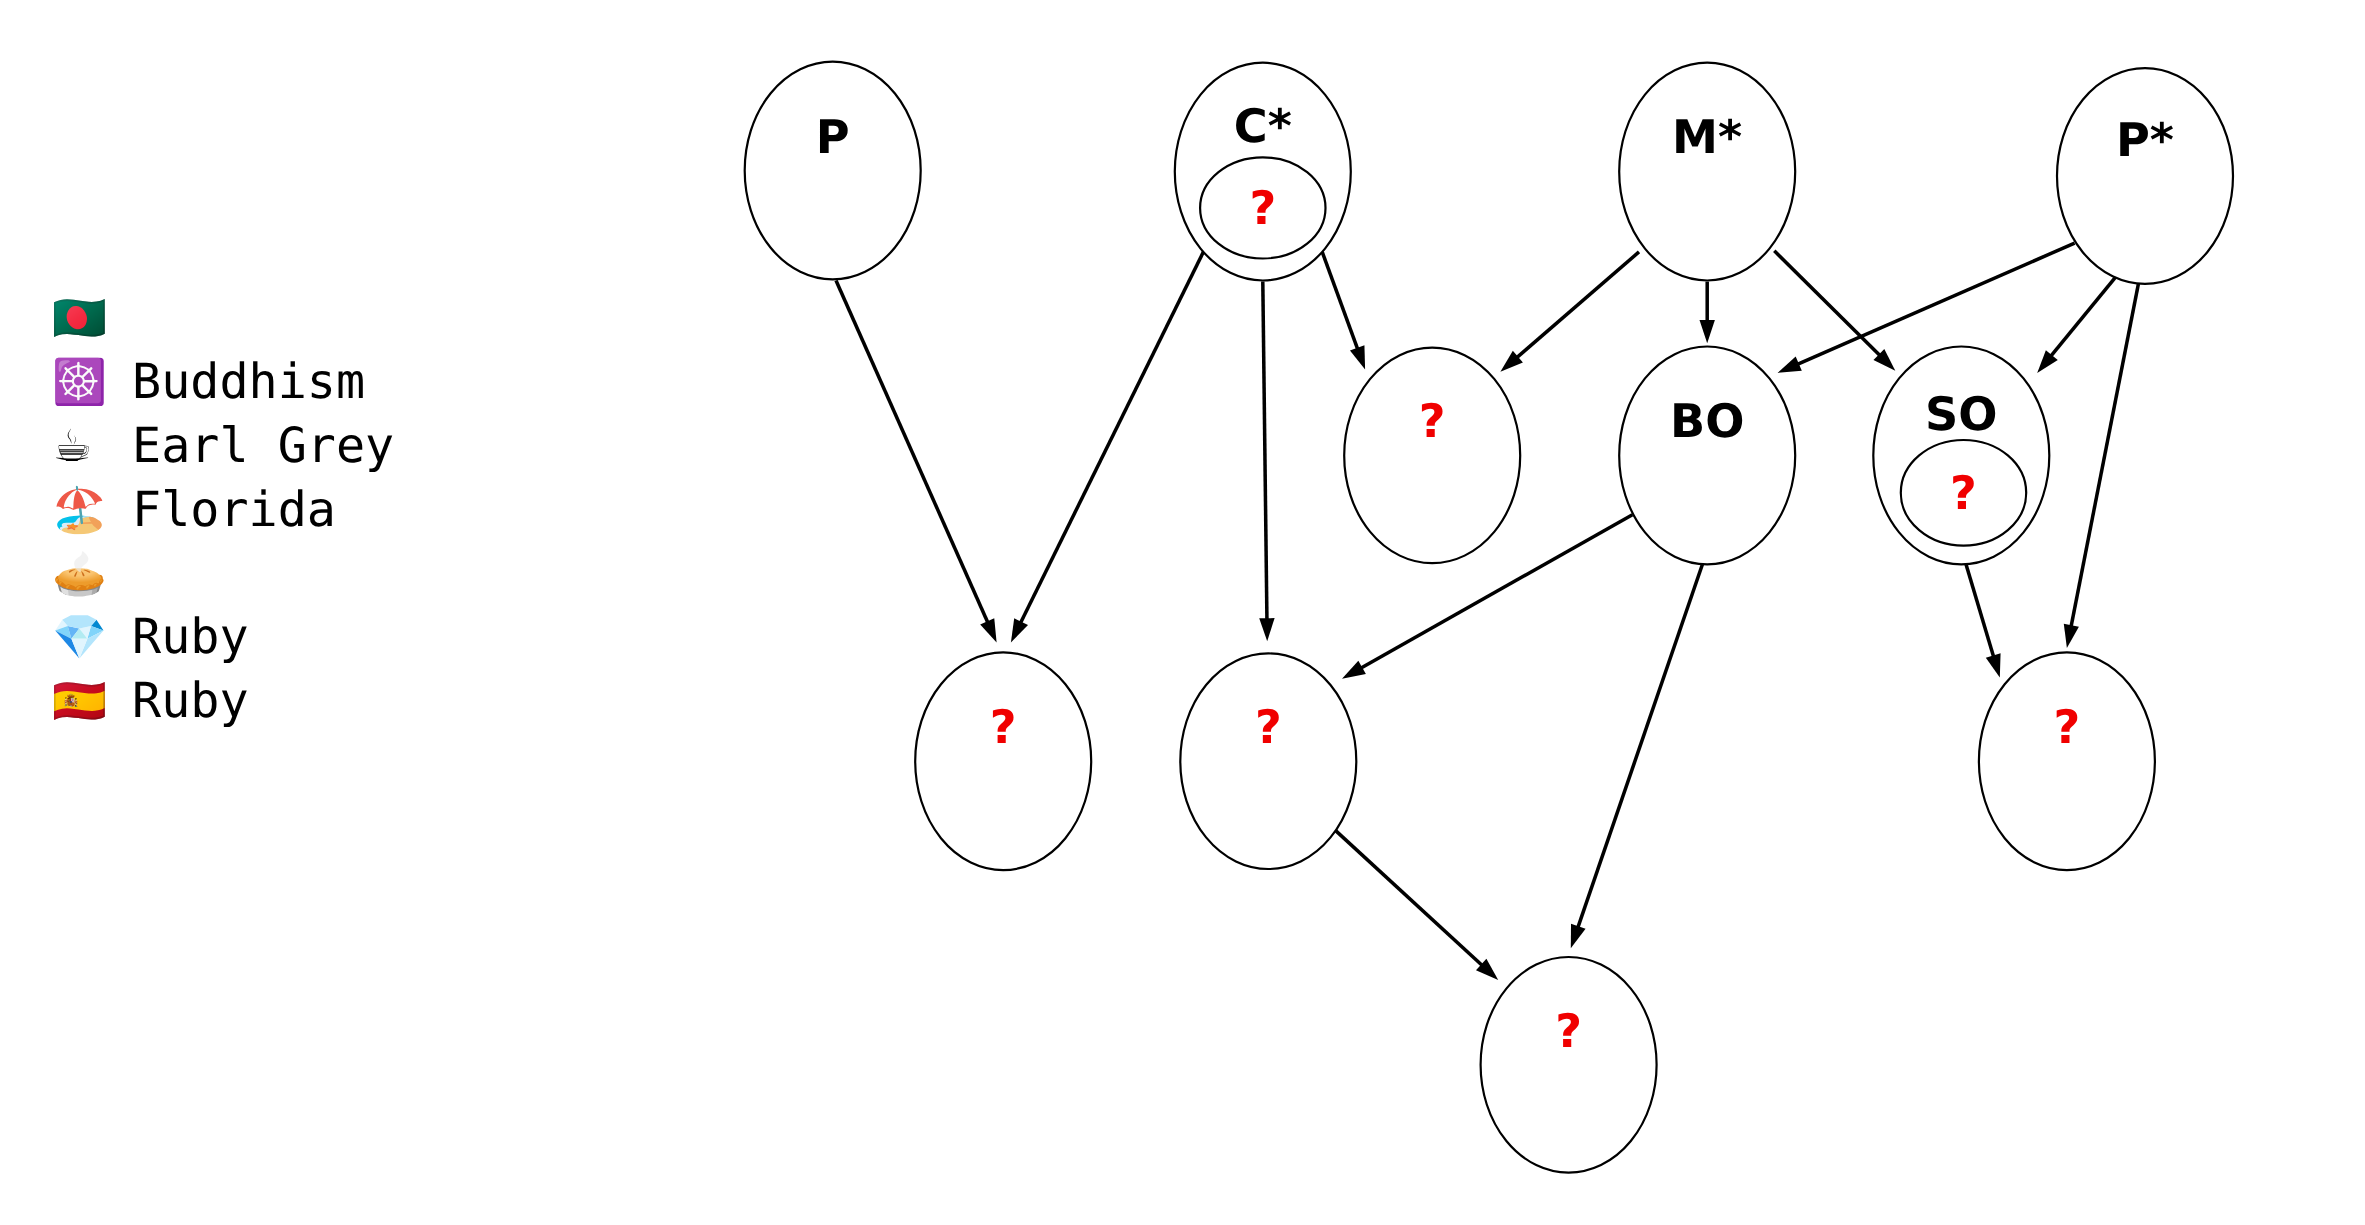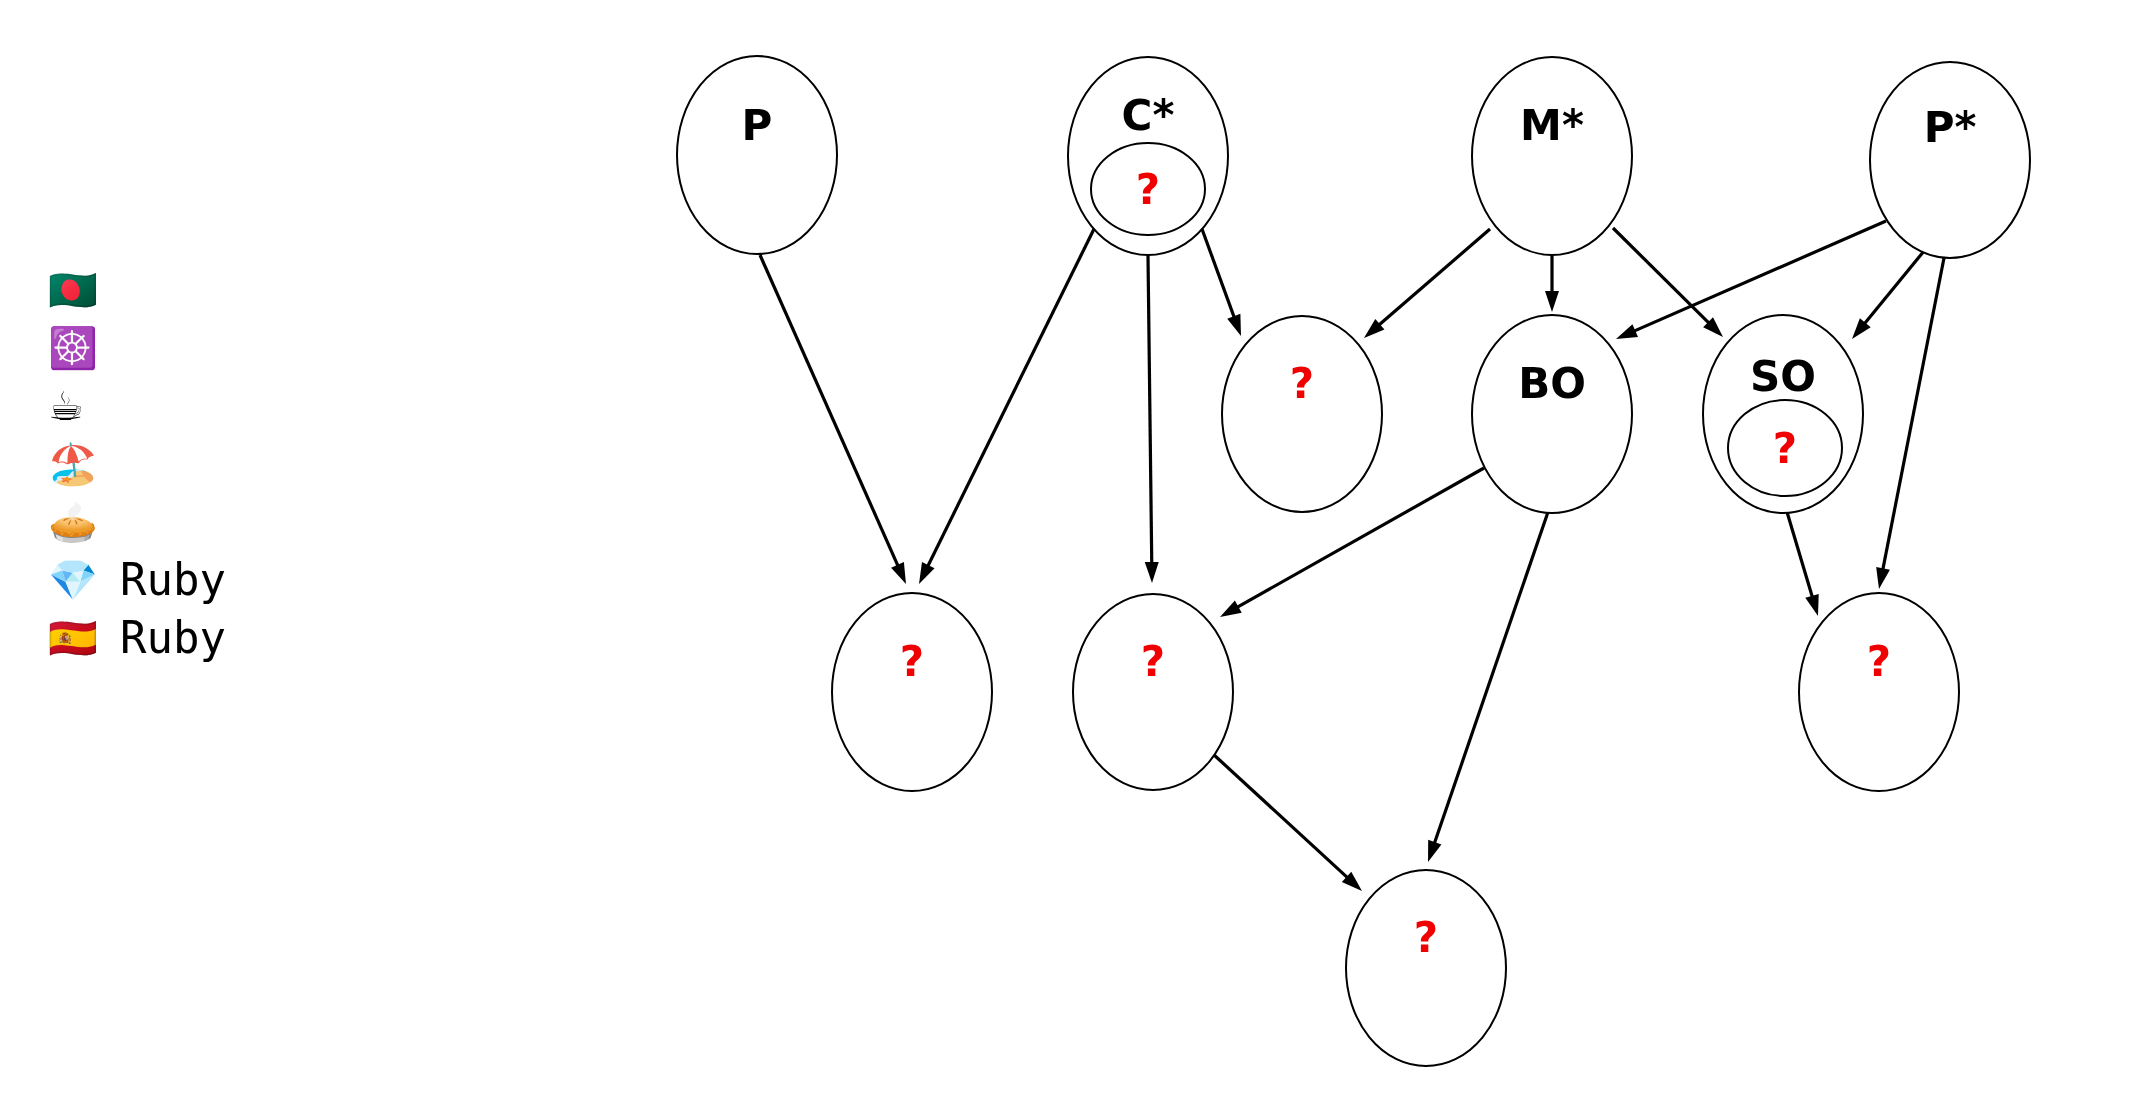--- a/index.html
+++ b/index.html
@@ -76,26 +76,29 @@
 <body>
 
 <div class="stage">
 
   <div class="legend">
     <div class="legend-item">
       <span class="legend-icon">🇧🇩</span>
     </div>
     <div class="legend-item">
       <span class="legend-icon">☸️</span>
+      <span class="legend-label">Buddhism</span>
     </div>
     <div class="legend-item">
       <span class="legend-icon">☕</span>
+      <span class="legend-label">Earl Grey</span>
     </div>
     <div class="legend-item">
       <span class="legend-icon">🏖️</span>
+      <span class="legend-label">Florida</span>
     </div>
     <div class="legend-item">
       <span class="legend-icon">🥧</span>
     </div>
     <div class="legend-item">
       <span class="legend-icon">💎</span>
       <span class="legend-label">Ruby</span>
     </div>
     <div class="legend-item">
       <span class="legend-icon">🇪🇸</span>

